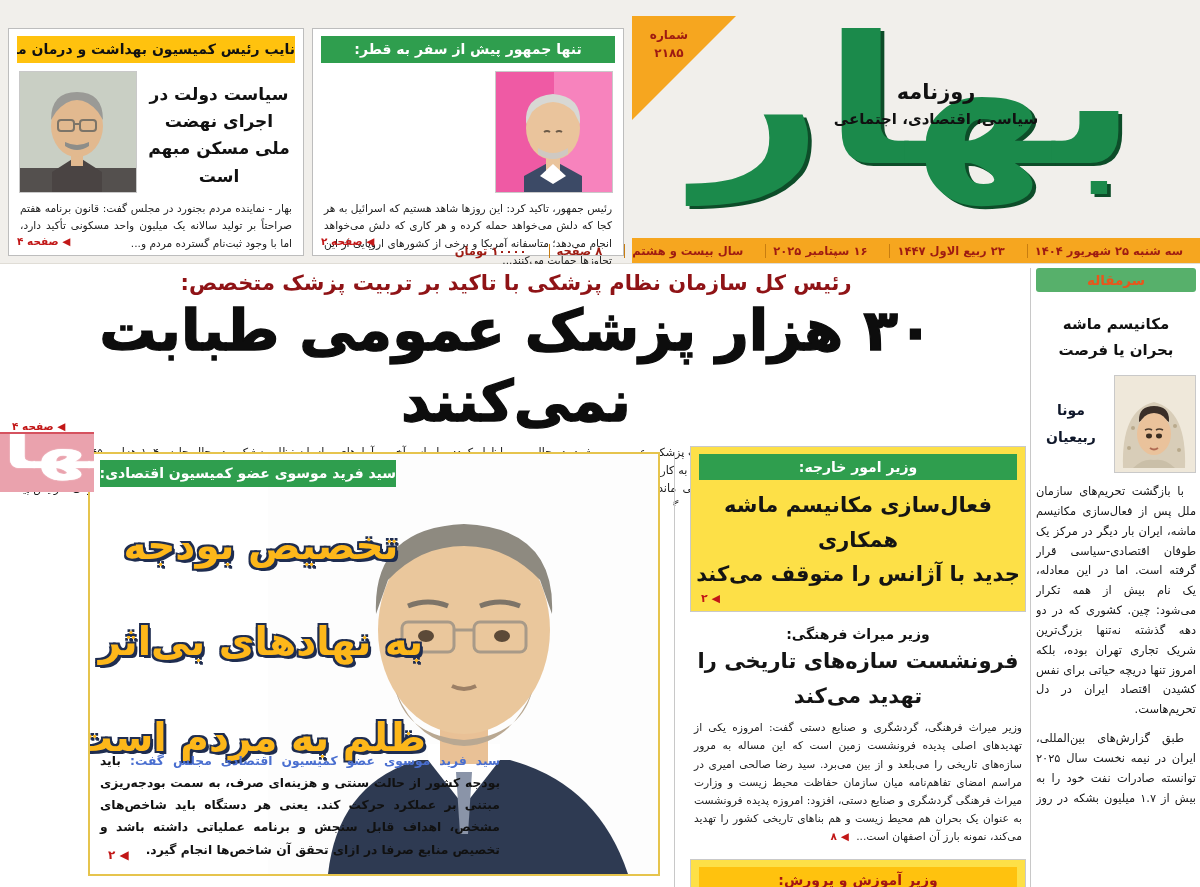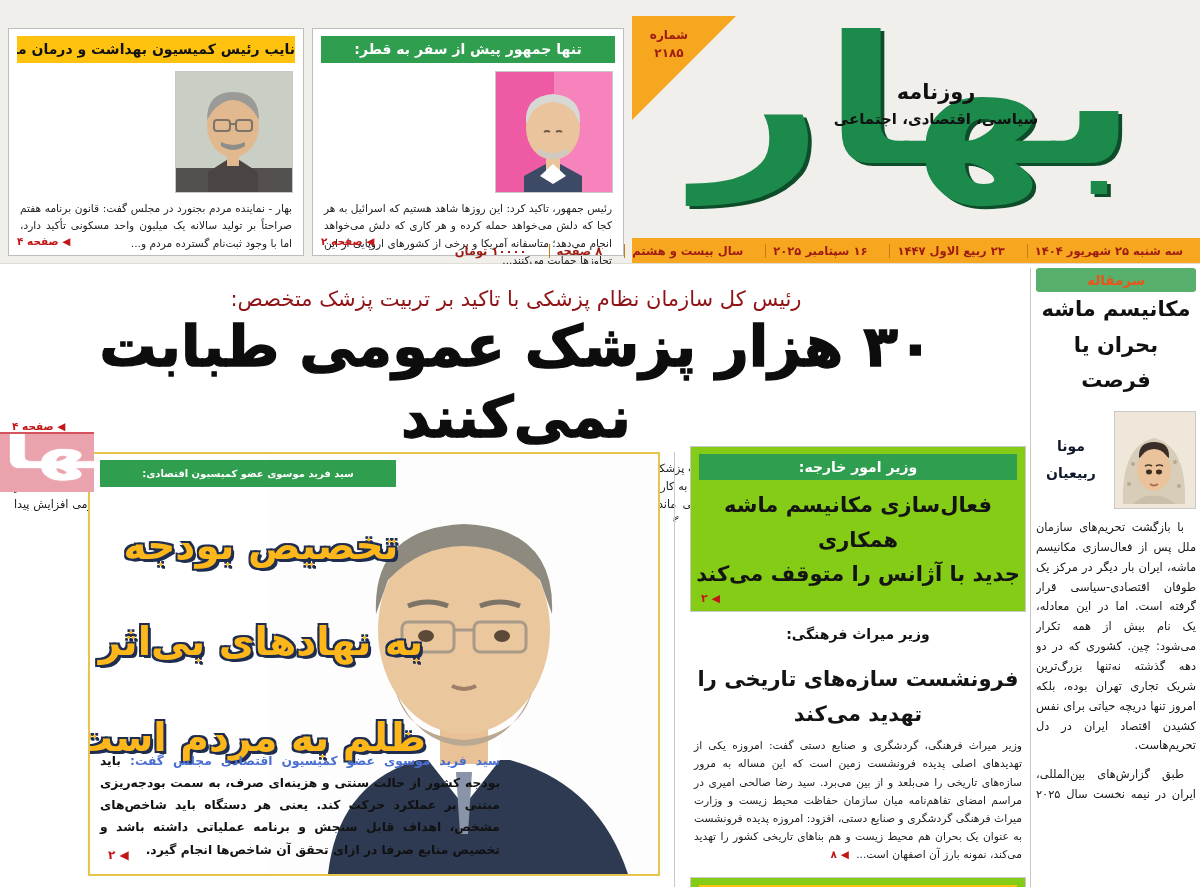--- a/index.html
+++ b/index.html
@@ -68,21 +68,21 @@
   .box-body {
     padding:7px 11px 0; font-size:10.6px; color:#222; line-height:1.65;
     text-align:justify;
   }
   .page-ref { color:#c21717; font-size:10.5px; font-weight:bold; }
   .ref-abs-a { left:8px; top:206px; }
   .ref-abs-b { left:8px; top:206px; }
 
   
   .lead { left:0; top:264px; width:1032px; height:188px; background:#fff; }
-  .lead-kicker { width:100%; text-align:center; margin-top:23px; font-size:21px; font-weight:normal; color:#8f1316; }
+  .lead-kicker { width:100%; text-align:center; margin-top:7px; font-size:21px; font-weight:bold; color:#8f1316; }
   .lead-headline {
     width:100%; text-align:center; margin-top:0px; font-size:57px; font-weight:bold; color:#0d0d0d;
     -webkit-text-stroke:1.3px #0d0d0d; letter-spacing:-1px; line-height:1.25;
   }
   .lead-body { display:flex; gap:26px; margin:6px 14px 0; }
   .lead-col { flex:1; font-size:11.2px; color:#1c1c1c; line-height:1.62; text-align:justify; height:62px; overflow:hidden; }
   .lead-ref { left:12px; top:156px; }
   .side-stamp {
     left:0; top:168px; width:94px; height:60px; background:#eaa2ad; overflow:hidden; z-index:5;
     border-top:2px solid #d5525f;
@@ -90,66 +90,66 @@
   .side-stamp .stamp-word {
     position:absolute; right:-26px; top:-14px; color:#fff; font-size:52px; font-weight:bold;
     transform:scaleX(1.6); transform-origin:right; text-shadow:0 0 1px #fff;
   }
 
   
   .feature { left:88px; top:452px; width:572px; height:424px; background:#fff; border:2px solid #e6c44d; overflow:hidden; }
   .feature-photo { position:absolute; left:178px; top:0; width:392px; height:420px; }
   .feature-kicker {
     position:absolute; right:262px; left:10px; top:6px; height:27px; line-height:27px;
-    background:#2f9e4e; color:#fff; font-size:10px; font-weight:bold; text-align:center;
+    background:#2f9e4e; color:#fff; font-size:14px; font-weight:bold; text-align:center;
     white-space:nowrap; overflow:hidden; z-index:6;
   }
   .feature-hl { position:absolute; right:232px; left:6px; top:44px; z-index:6; text-align:center; }
   .feature-hl div {
     font-size:39px; font-weight:bold; color:#fdb71a; line-height:96px; white-space:nowrap;
     text-shadow:2px 2px 0 #1f2d50, -2px 2px 0 #1f2d50, 2px -2px 0 #1f2d50, -2px -2px 0 #1f2d50, 3px 3px 0 #1f2d50;
   }
   .feature-caption {
     position:absolute; right:158px; left:10px; top:296px; z-index:6;
     font-size:12.3px; font-weight:bold; line-height:1.8; text-align:justify; color:#111;
   }
   .feature-caption .cap-lead { color:#4a6fd0; }
   .feature-ref { position:absolute; left:18px; bottom:12px; font-size:12px; }
 
   
   .vline { width:1px; background:#c8c8c8; }
   .sep-feature { left:674px; top:452px; height:435px; }
   .sep-edit { left:1030px; top:268px; height:619px; }
   .midcol { left:690px; top:446px; width:336px; }
-  .mid-box { background:#84cc16; border:1px solid #c9c9c9; position:relative; }
+  .mid-box { background:#fde047; border:1px solid #c9c9c9; position:relative; }
   .mid-box1 { height:166px; }
   .bar {
     margin:7px 8px 0; height:26px; line-height:26px; text-align:center;
     font-size:14px; font-weight:bold; white-space:nowrap; overflow:hidden;
   }
   .bar.green { background:#2f9e4e; color:#fff; }
   .bar.yellow { background:#ffc20e; color:#a31515; }
   .mid-hl { text-align:center; font-size:21px; font-weight:bold; color:#141414; line-height:1.65; margin-top:8px; }
   .mid-ref { position:absolute; left:10px; bottom:6px; font-size:11px; }
   .mid-item2 { margin-top:14px; position:relative; }
   .mid-item2 .small-kicker { text-align:center; font-size:14px; font-weight:bold; color:#111; }
-  .mid-item2 .mid-hl { margin-top:20px; }
+  .mid-item2 .mid-hl { margin-top:2px; }
   .mid-item2 .mid-body {
     margin:6px 4px 0; font-size:10.7px; color:#1d1d1d; line-height:1.7; text-align:justify;
   }
   .mid-item2 .inline-ref { margin-right:4px; }
   .mid-box3 { margin-top:12px; height:104px; }
 
   
   .editorial { left:1036px; top:268px; width:160px; height:538px; overflow:hidden; }
   .ed-bar {
     height:24px; line-height:24px; background:#57b06b; border-radius:3px;
     text-align:center; color:#e8561c; font-size:13.5px; font-weight:bold;
   }
-  .ed-hl { text-align:center; font-size:21px; font-weight:bold; color:#111; line-height:1.7; margin-top:0; }
+  .ed-hl { text-align:center; font-size:15px; font-weight:bold; color:#111; line-height:1.7; margin-top:20px; }
   .ed-author { display:flex; gap:8px; margin-top:12px; align-items:center; }
   .ed-photo { width:82px; height:98px; border:1px solid #c9c9c9; flex:0 0 auto; overflow:hidden; }
   .ed-name { flex:1; font-size:14px; font-weight:bold; color:#0f172a; line-height:1.9; text-align:center; }
   .ed-par { margin-top:9px; font-size:11.4px; color:#161616; line-height:1.74; text-align:justify; text-indent:12px; }
 </style>
 </head>
 <body>
 
 <div class="abs header-strip">
 
@@ -170,20 +170,21 @@
       <span>۱۶ سپتامبر ۲۰۲۵</span>
       <span>سال بیست و هشتم</span>
       <span>۸ صفحه</span>
       <span>۱۰۰۰۰ تومان</span>
     </div>
   </div>
 
   <div class="abs news-box box-a">
     <div class="box-head yellow">نایب رئیس کمیسیون بهداشت و درمان مجلس:</div>
     <div class="box-row">
+      <div class="hl">سیاست دولت در اجرای نهضت ملی مسکن مبهم است</div>
       <div class="portrait">
         <svg viewBox="0 0 118 122" width="118" height="122">
           <rect width="118" height="122" fill="#c9cfc4"></rect>
           <rect x="0" y="96" width="118" height="26" fill="#54504e"></rect>
           <path d="M34 100 L59 84 L84 100 L84 122 L34 122 Z" fill="#4a4443"></path>
           <rect x="53" y="80" width="12" height="14" fill="#e2b98f"></rect>
           <ellipse cx="59" cy="54" rx="26" ry="31" fill="#e2b98f"></ellipse>
           <path d="M33 48 Q33 20 59 20 Q85 20 85 48 L80 40 Q70 28 59 28 Q48 28 38 40 Z" fill="#9a9a96"></path>
           <rect x="40" y="48" width="16" height="11" rx="3" fill="none" stroke="#7c7468" stroke-width="2"></rect>
           <rect x="62" y="48" width="16" height="11" rx="3" fill="none" stroke="#7c7468" stroke-width="2"></rect>

